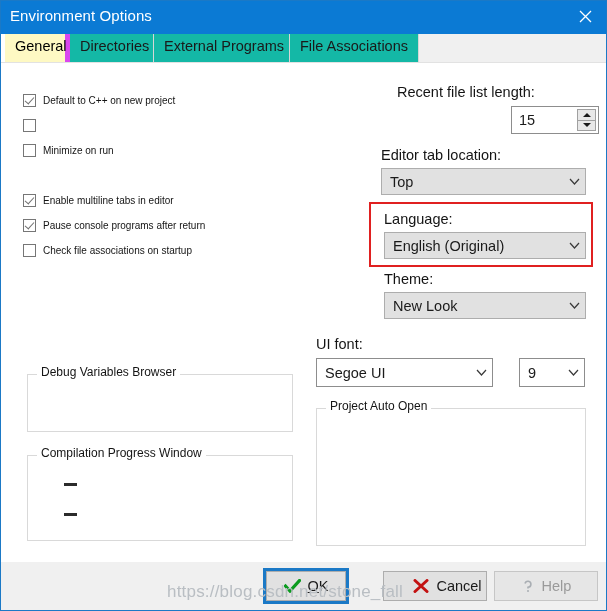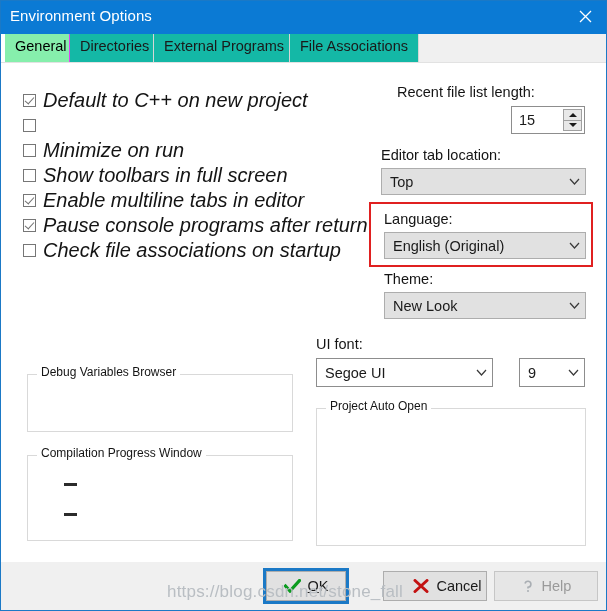--- a/index.html
+++ b/index.html
@@ -65,23 +65,23 @@
     box-sizing: border-box;
     font-size: 14.5px;
     color: #1a1a1a;
     padding: 4px 10px 0 10px;
     white-space: nowrap;
     cursor: pointer;
     background: #14b8a6;
     border-right: 1px solid #d6d6d6;
   }
   .tab.active {
-    background: #86efac;
+    background: #fef9c3;
     color: #000000;
-    border-right: 1px solid #d946ef;
+    border-right: 5px solid #d946ef;
   }
   #tab-rest {
     position: absolute;
     top: 0; height: 28px;
     background: #f0f0f0;
     border-bottom: 0;
   }
 
   
   #panel {
@@ -116,23 +116,22 @@
   .cb-box.checked::after {
     content: "";
     position: absolute;
     left: 3px; top: 0px;
     width: 4px; height: 8px;
     border: solid #707070;
     border-width: 0 1.6px 1.6px 0;
     transform: rotate(42deg);
   }
   .cb-label {
-    font-size: 20px;
+    font-size: 10px;
     color: #141414;
-    font-style: italic;
   }
 
   
   .field-label {
     position: absolute;
     font-size: 14.5px;
     color: #141414;
     white-space: nowrap;
   }
   .combo {
@@ -317,39 +316,35 @@
       <span class="cb-box checked"></span>
       <span class="cb-label">Default to C++ on new project</span>
     </div>
     <div class="cb-row" style="top:51px;">
       <span class="cb-box"></span>
     </div>
     <div class="cb-row" style="top:76px;">
       <span class="cb-box"></span>
       <span class="cb-label">Minimize on run</span>
     </div>
-    <div class="cb-row" style="top:101px;">
-      <span class="cb-box"></span>
-      <span class="cb-label">Show toolbars in full screen</span>
-    </div>
     <div class="cb-row" style="top:126px;">
       <span class="cb-box checked"></span>
       <span class="cb-label">Enable multiline tabs in editor</span>
     </div>
     <div class="cb-row" style="top:151px;">
       <span class="cb-box checked"></span>
       <span class="cb-label">Pause console programs after return</span>
     </div>
     <div class="cb-row" style="top:176px;text-align:right;">
       <span class="cb-box"></span>
       <span class="cb-label">Check file associations on startup</span>
     </div>
 
     <div class="field-label" style="left:396px; top:21px;">Recent file list length:</div>
-    <div id="spin" style="left:510px; top:43px; width:74px; height:28px;">
+    <div id="spin" style="left:510px; top:43px; width:88px; height:28px;">
       <span class="spin-value">15</span>
       <span class="spin-btns">
         <span class="spin-btn">
             <span class="tri-up"></span>
           </span>
         <span class="spin-btn">
             <span class="tri-dn"></span>
           </span>
       </span>
     </div>

